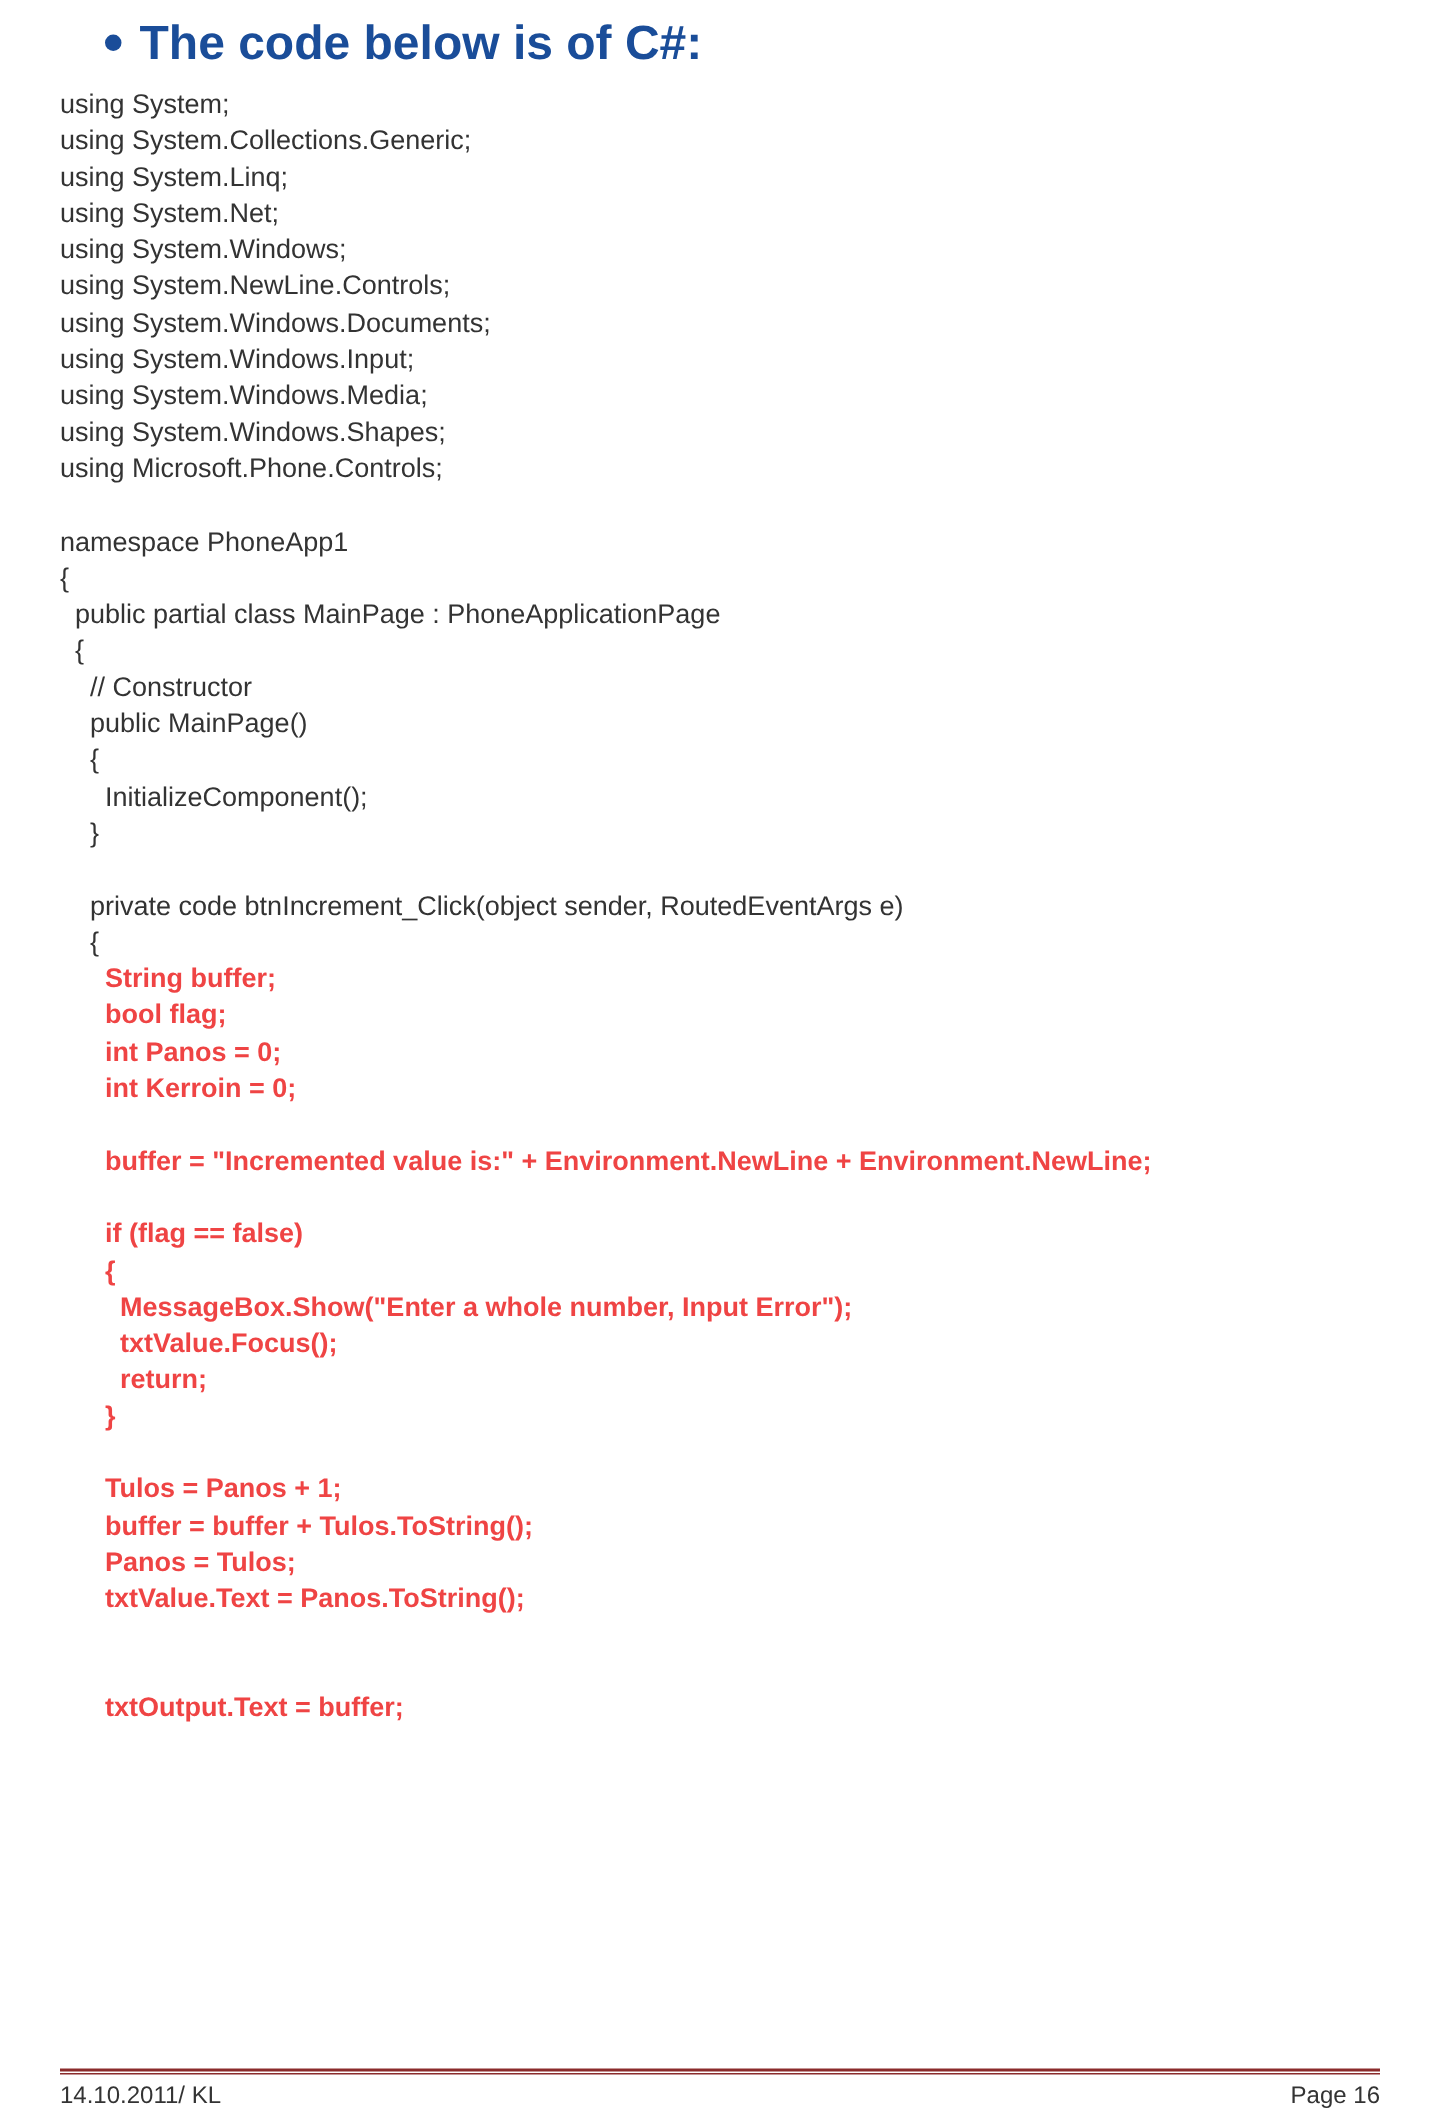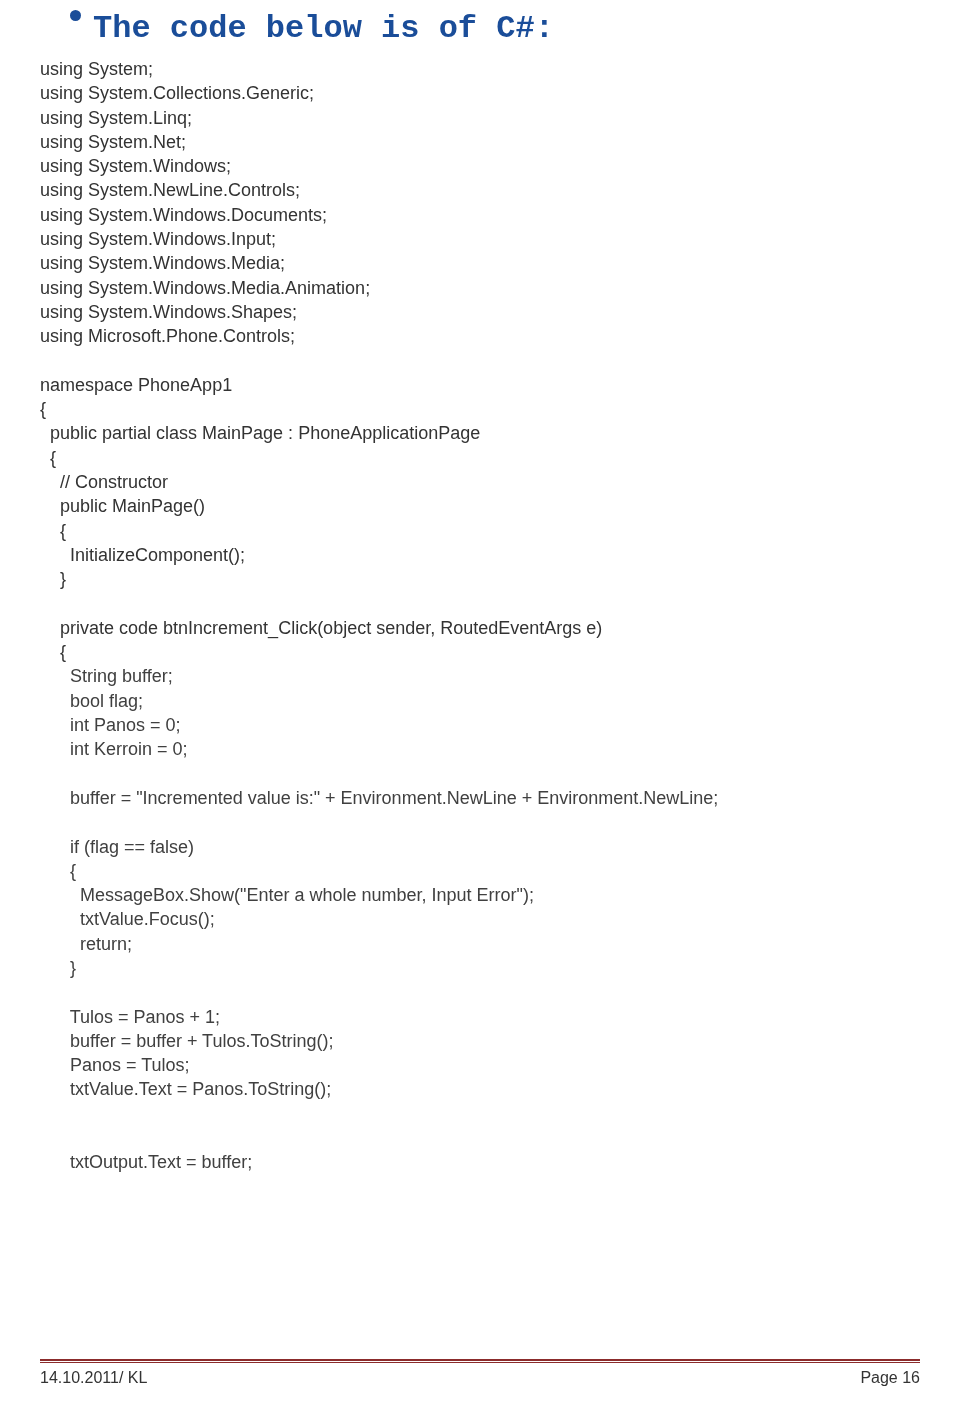--- a/index.html
+++ b/index.html
@@ -9,49 +9,49 @@
     font-family: Arial, Helvetica, sans-serif;
     background: #fff;
     position: relative;
     color: #000;
   }
   .page {
     padding: 10px 40px 0 40px;
   }
   .heading-row {
     display: flex;
+    align-items: center;
     margin-left: 30px;
     margin-bottom: 10px;
-    font-family: Liberation Mono, monospace;
   }
   .bullet-dot {
     width: 11px;
     height: 11px;
     background: #1a4d99;
     border-radius: 50%;
     margin-right: 12px;
     flex: none;
   }
   .heading-text {
     color: #1a4d99;
     font-size: 32px;
     font-weight: bold;
   }
   .code-block {
     font-size: 18px;
     line-height: 1.35;
     color: #333;
   }
   .code-block .line { white-space: pre; }
-  .code-block .strong { color: #404040; font-weight: normal; }
+  .code-block .strong { color: #ef4444; font-weight: bold; }
   .footer {
     position: absolute;
     left: 40px;
     right: 40px;
-    bottom: 22px;
+    bottom: 2px;
   }
   .footer-sep {
     height: 4px;
     border-top: 2px solid #8b2c2c;
     border-bottom: 1px solid #8b2c2c;
     margin-bottom: 6px;
   }
   .footer-row {
     display: flex;
     justify-content: space-between;
@@ -72,21 +72,20 @@
   <div class="code-block">
     <div class="line">using System;</div>
     <div class="line">using System.Collections.Generic;</div>
     <div class="line">using System.Linq;</div>
     <div class="line">using System.Net;</div>
     <div class="line">using System.Windows;</div>
     <div class="line">using System.NewLine.Controls;</div>
     <div class="line">using System.Windows.Documents;</div>
     <div class="line">using System.Windows.Input;</div>
     <div class="line">using System.Windows.Media;</div>
-    <div class="line">using System.Windows.Media.Animation;</div>
     <div class="line">using System.Windows.Shapes;</div>
     <div class="line">using Microsoft.Phone.Controls;</div>
     <div class="line">&nbsp;</div>
     <div class="line">namespace PhoneApp1</div>
     <div class="line">{</div>
     <div class="line">  public partial class MainPage : PhoneApplicationPage</div>
     <div class="line">  {</div>
     <div class="line">    // Constructor</div>
     <div class="line">    public MainPage()</div>
     <div class="line">    {</div>

